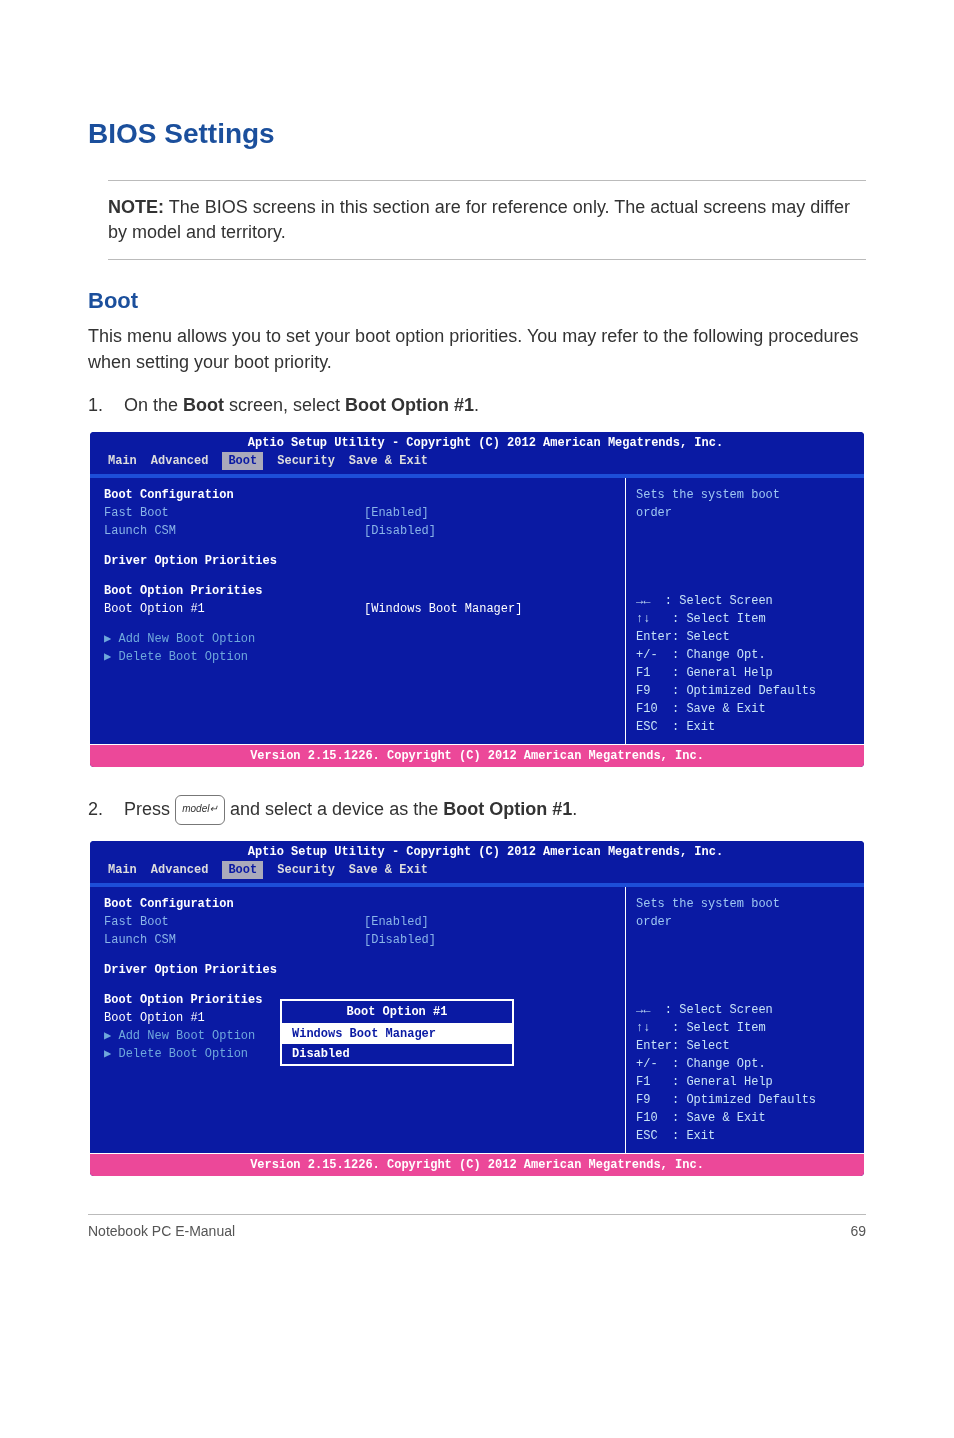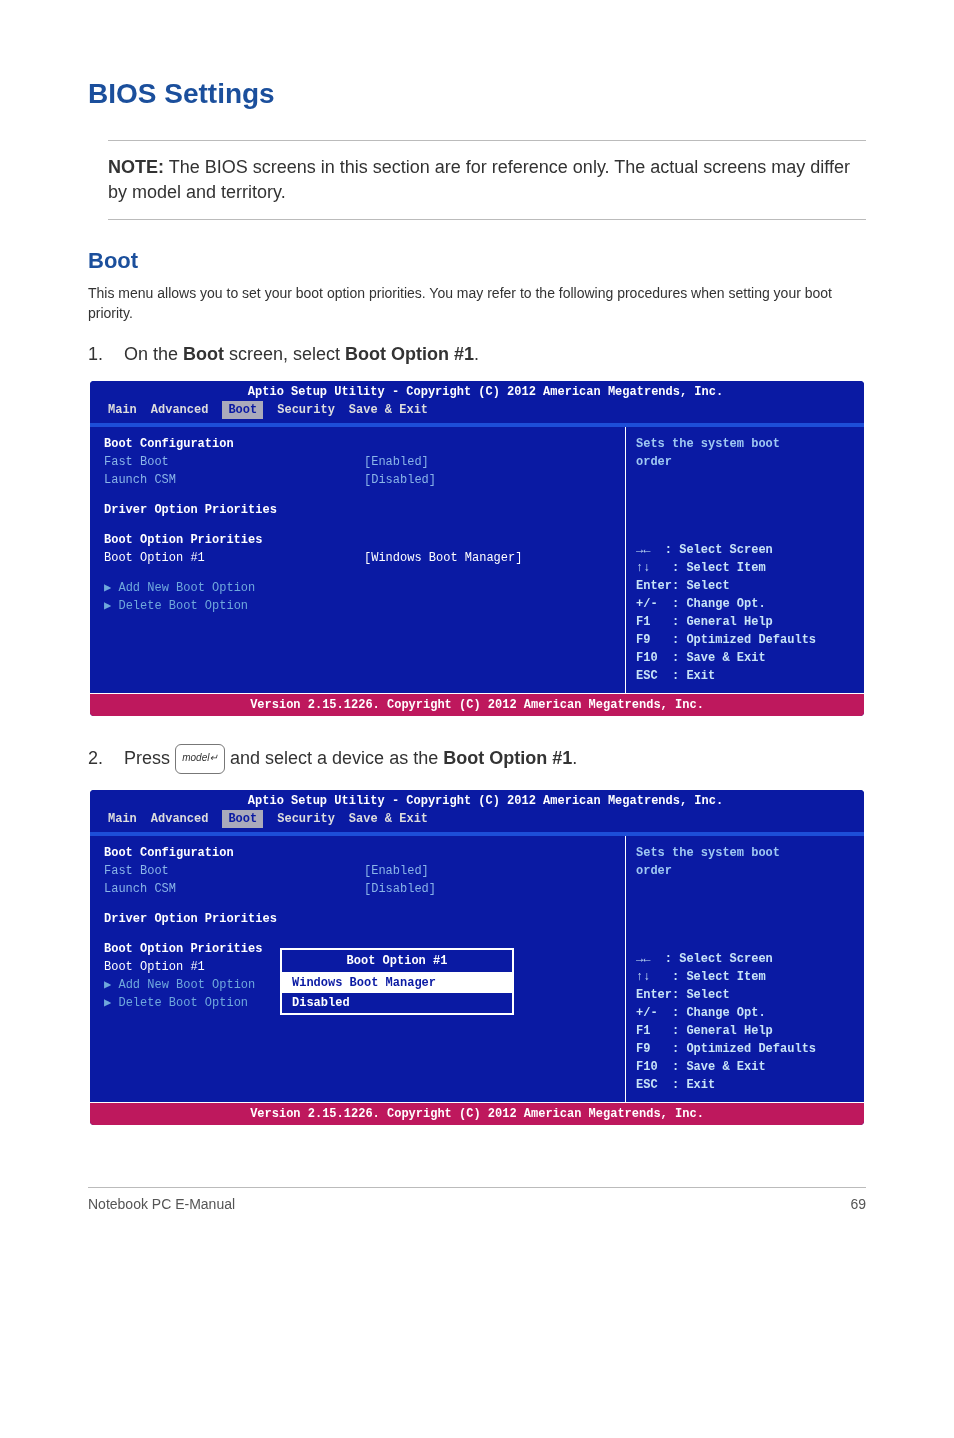--- a/index.html
+++ b/index.html
@@ -11,39 +11,40 @@
     width: 954px;
   }
   .page {
     padding: 78px 88px 40px 88px;
   }
   .h1 {
     color: #1b4f9c;
     font-size: 28px;
     font-weight: 700;
     margin-bottom: 30px;
+    margin-top: 40px;
   }
   .note-box {
     border-top: 1px solid #bbb;
     border-bottom: 1px solid #bbb;
     padding: 14px 0;
     margin-left: 20px;
     margin-bottom: 28px;
     font-size: 18px;
     line-height: 1.4;
   }
   .note-box b { font-weight: 700; }
   .h2 {
     color: #1b4f9c;
     font-size: 22px;
     font-weight: 700;
     margin-bottom: 10px;
   }
   .body-text {
-    font-size: 14px;
+    font-size: 18px;
     line-height: 1.4;
     margin-bottom: 20px;
   }
   .step-row {
     display: flex;
     align-items: center;
     font-size: 18px;
     margin-bottom: 14px;
     gap: 18px;
   }
@@ -102,31 +103,30 @@
     flex: 1;
     padding: 8px 14px;
     min-height: 200px;
     position: relative;
   }
   .bios-right {
     width: 218px;
     border-left: 1px solid #ffffff;
     padding: 8px 10px;
     color: #c7e3f7;
-    font-weight: bold;
   }
   .bios-cell-label { color: #ffffff; font-weight: bold; }
   .bios-cell-val { color: #8ab5e8; }
   .bios-row { display: flex; }
   .bios-row .col-l { width: 260px; }
   .bios-row .col-r { }
   .bios-highlight { color: #ffffff; background: transparent; }
   .bios-action { color: #6fa8dc; }
   .bios-footer {
-    background: #be185d;
+    background: #ec4899;
     color: #ffffff;
     text-align: center;
     padding: 2px 0;
     font-weight: bold;
   }
   .popup {
     position: absolute;
     left: 190px;
     top: 112px;
     width: 230px;
@@ -152,21 +152,21 @@
   }
   .help-line { white-space: pre; }
   .spacer-sm { height: 12px; }
   .page-footer {
     display: flex;
     justify-content: space-between;
     font-size: 14px;
     color: #555;
     border-top: 1px solid #bbb;
     padding-top: 8px;
-    margin-top: 60px;
+    margin-top: 36px;
   }
 </style>
 </head>
 <body>
 
 <div class="page">
   <div class="h1">BIOS Settings</div>
 
   <div class="note-box">
     <b>NOTE:</b><span> The BIOS screens in this section are for reference only. The actual screens may differ by model and territory.</span>

